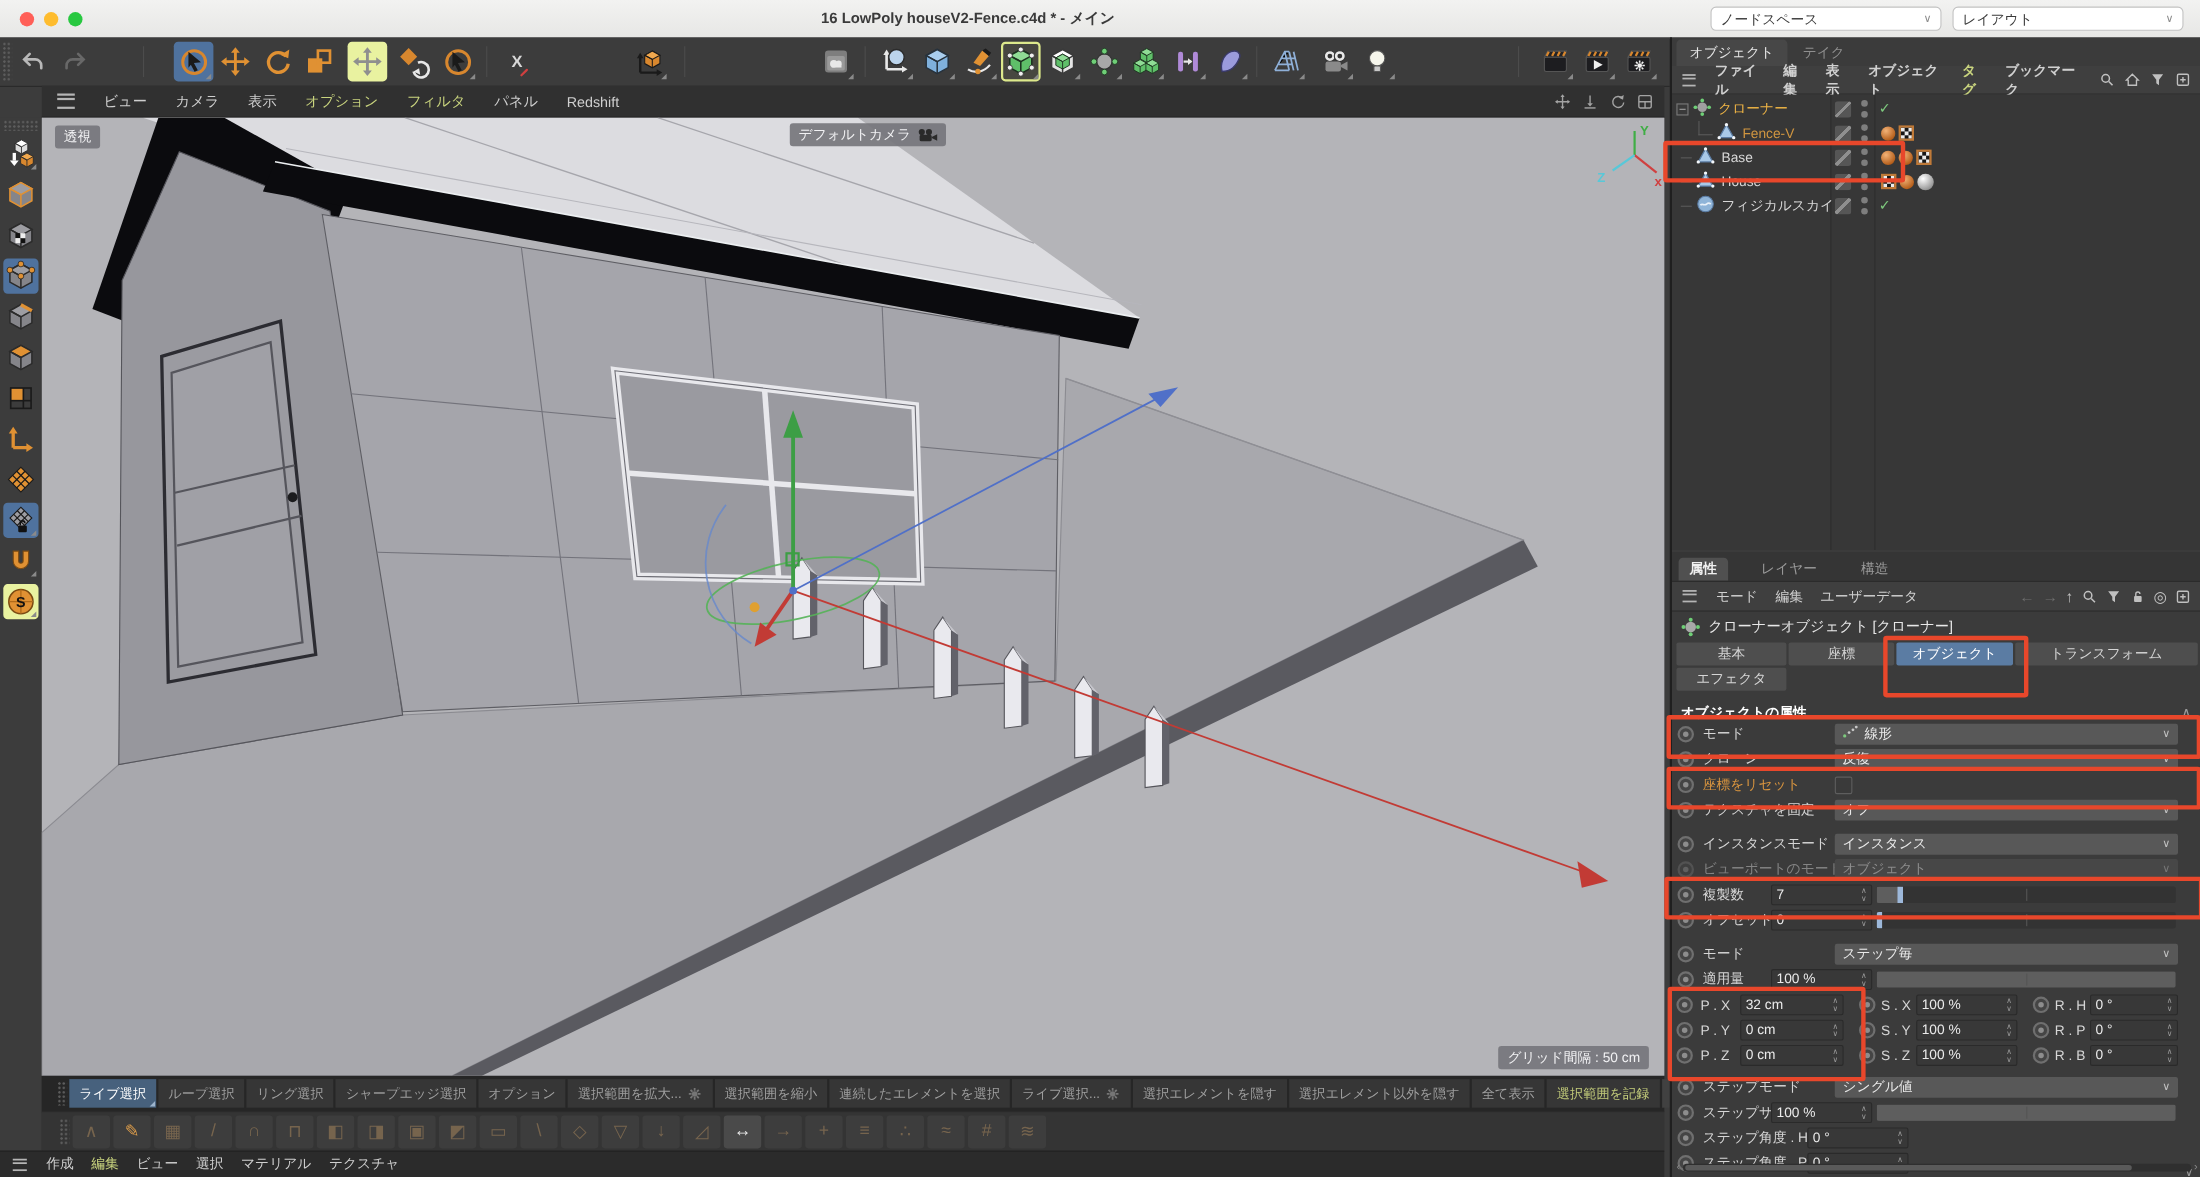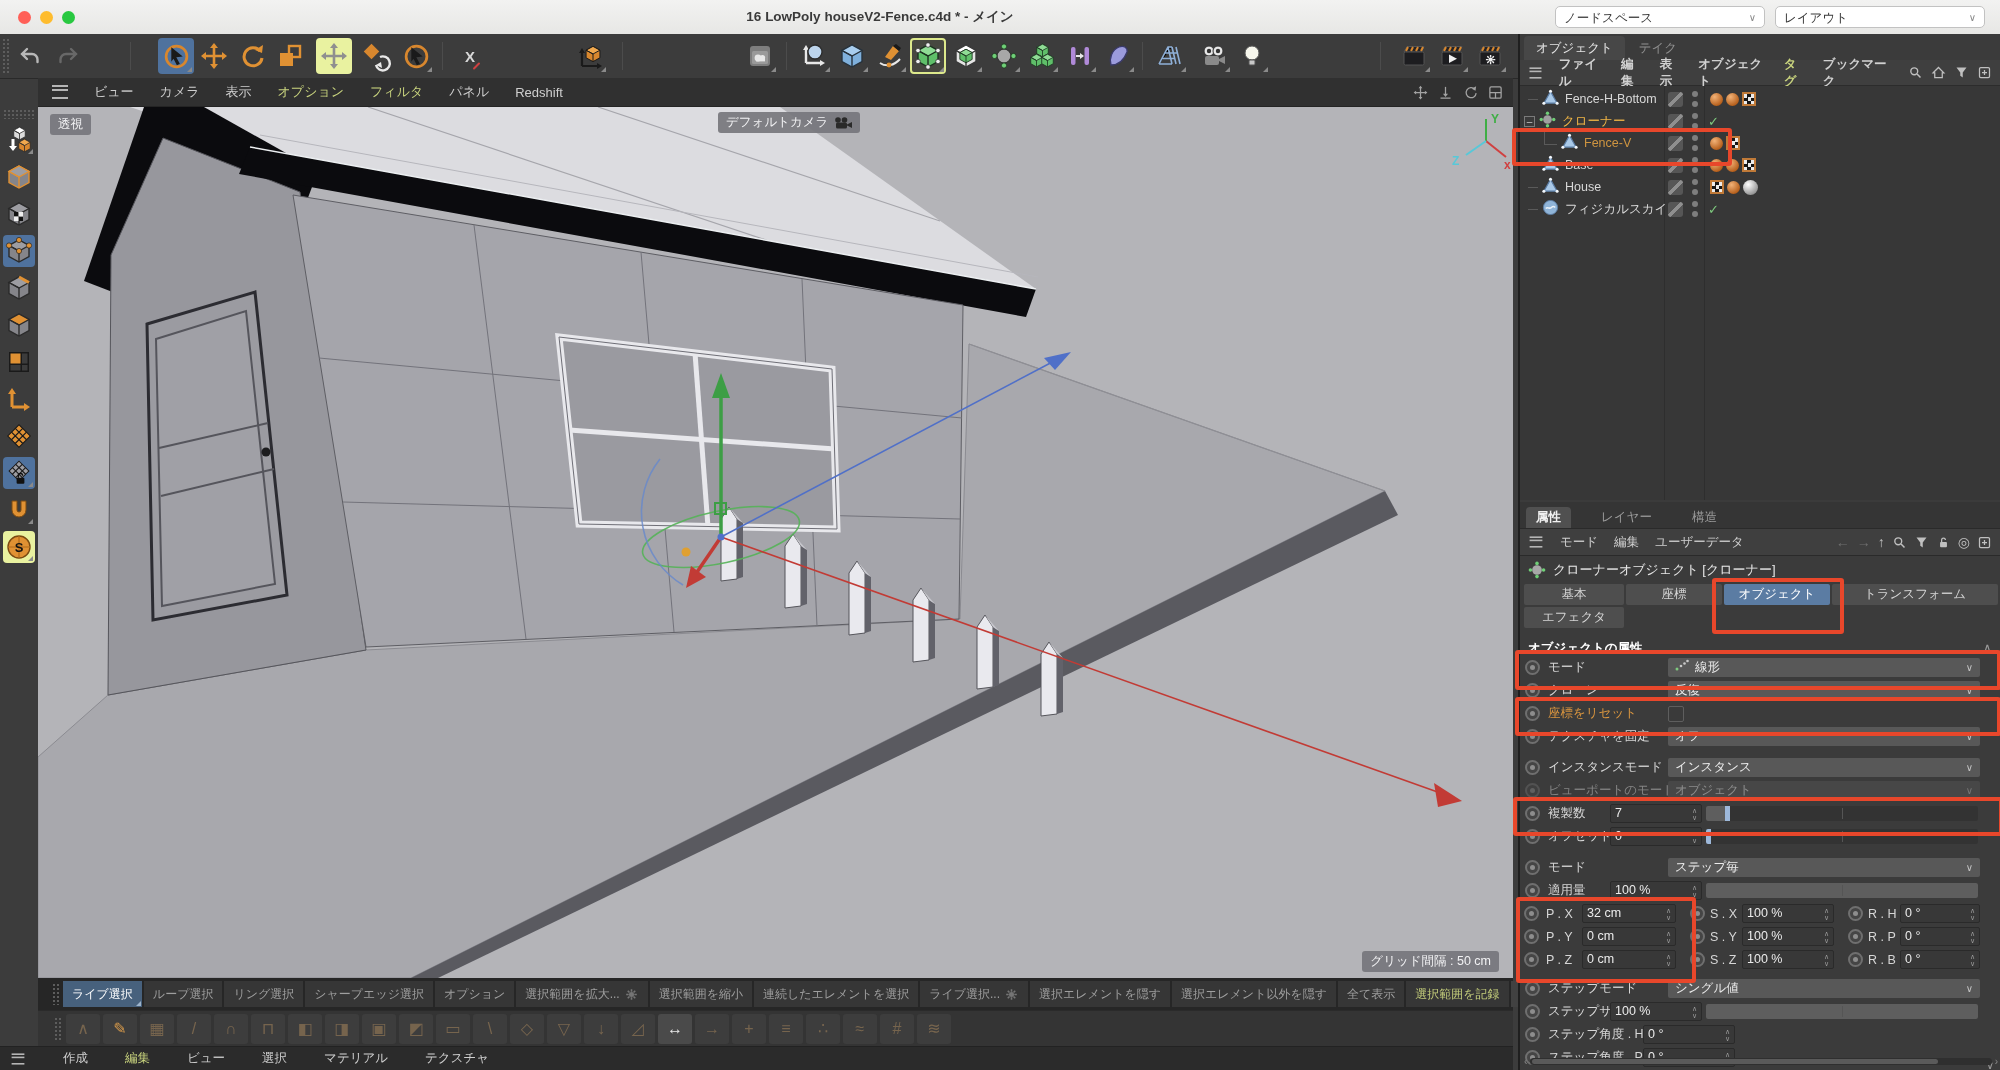--- a/index.html
+++ b/index.html
@@ -56,21 +56,21 @@
   .selbtn.accent{color:#c3cc7a;}
   .selbtn.emph{background:#414141;color:#ffffff;font-weight:bold;}
   .selbtn svg{opacity:.6;}
   #toolrow{left:38px;top:1010px;width:1475px;height:36px;background:#343434;border-top:1px solid #2a2a2a;
            display:flex;align-items:center;gap:3px;padding-left:16px;box-sizing:border-box;}
   .mtool{width:34px;height:30px;background:#3d3d3d;border-radius:3px;color:rgba(214,166,106,.38);
          display:flex;align-items:center;justify-content:center;font-size:16px;position:relative;}
   .mtool.bright{color:#d89a4a;}
   .mtool.lit{background:#4a4a4a;color:#e8e8e8;}
   #botmenu{left:0;top:1046px;width:1513px;height:24px;background:#2b2b2b;border-top:1px solid #222;
-           display:flex;align-items:center;gap:37px;padding-left:10px;box-sizing:border-box;}
+           display:flex;align-items:center;gap:16px;padding-left:10px;box-sizing:border-box;}
   #botmenu .mi{color:#cfcfcf;font-size:12.5px;}
   #botmenu .mi.accent{color:#c9d47e;}
   
   #rpanel{left:1518px;top:34px;width:482px;height:1036px;background:#3b3b3b;border-left:2px solid #1f1f1f;box-sizing:border-box;}
   #om-tabs{position:absolute;left:0;top:2px;height:24px;display:flex;gap:2px;padding-left:4px;}
   .omtab{padding:0 12px;line-height:24px;border-radius:4px 4px 0 0;color:#8f8f8f;font-size:12.5px;}
   .omtab.active{background:#474747;color:#e5e5e5;}
   #om-menu{position:absolute;left:0;top:26px;width:100%;height:26px;background:#3f3f3f;border-bottom:1px solid #2c2c2c;
            display:flex;align-items:center;gap:16px;padding:0 8px;box-sizing:border-box;font-weight:bold;}
   #om-menu .mi{color:#d0d0d0;font-size:12.5px;}
@@ -815,39 +815,20 @@
             <use href="#i-funnel"></use>
           </svg>
         <svg class="ic">
             <use href="#i-plusbox"></use>
           </svg>
       </span>
     </div>
     <div id="om-tree">
       <div class="treecol" style="left:144px"></div>
       <div class="treecol" style="left:184px"></div>
-    <div class="trow">
-          <span class="tick"></span>
-          <span><svg class="oicon" viewBox="0 0 18 18">
-              <path d="M9 2.5L16 15H2z" fill="#a9c9e8" stroke="#5b7ca3" stroke-width="1.2"></path>
-              <g fill="#f4f8fc">
-                <circle cx="9" cy="2.5" r="1.6"></circle>
-                <circle cx="2" cy="15" r="1.6"></circle>
-                <circle cx="16" cy="15" r="1.6"></circle>
-              </g>
-            </svg></span>
-          <span class="nm">Fence-H-Bottom</span>
-          <span class="togglebox"></span>
-          <span class="dots"></span>
-          <span class="tags">
-            <span class="tag-ball"></span>
-            <span class="tag-ball"></span>
-            <span class="tag-uv"></span>
-          </span>
-        </div>
         <div class="trow">
           <span class="exp">–</span>
           <span><svg class="oicon" viewBox="0 0 18 18">
               <circle cx="9" cy="9" r="4.6" fill="#a0a0a0"></circle>
               <g fill="#6fcf77">
                 <circle cx="9" cy="2.4" r="1.8"></circle>
                 <circle cx="15.6" cy="9" r="1.8"></circle>
                 <circle cx="2.4" cy="9" r="1.8"></circle>
                 <circle cx="9" cy="15.6" r="1.8"></circle>
               </g>

